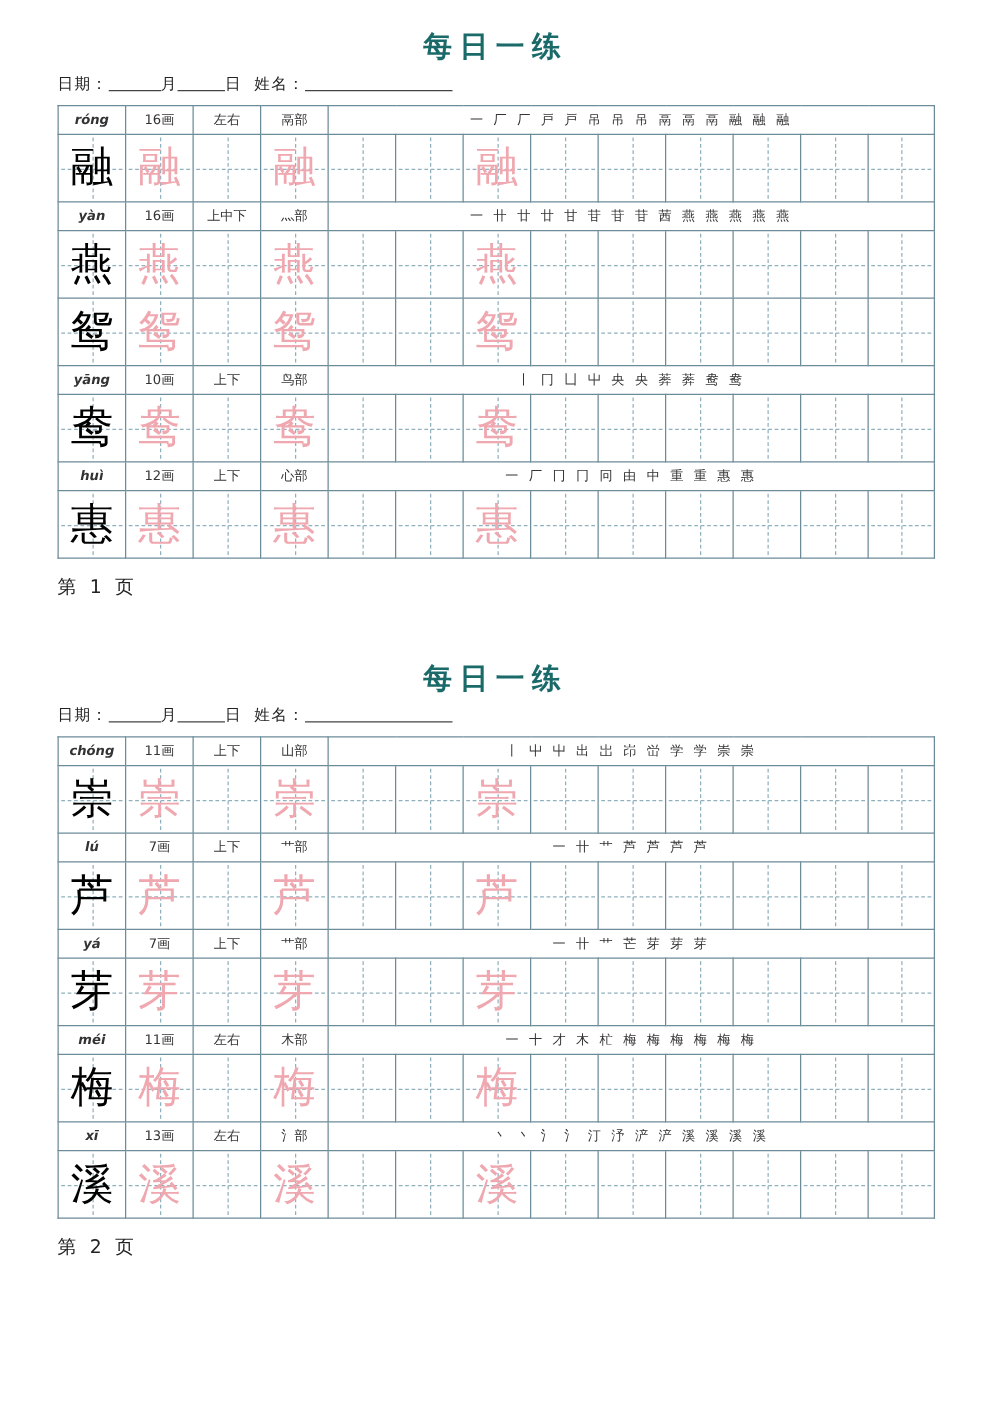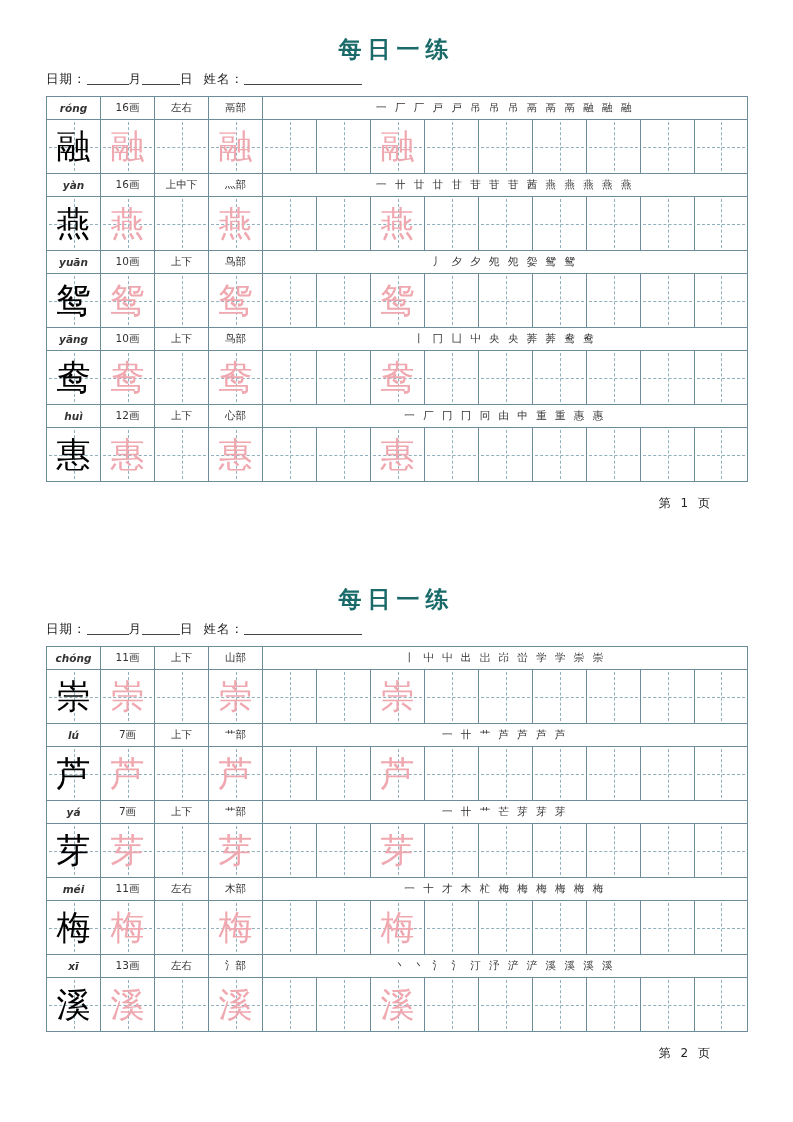--- a/index.html
+++ b/index.html
@@ -10,21 +10,21 @@
   body {
     width: 793px;
     height: 1122px;
     font-family: "Liberation Serif", serif;
     color: #1a1a1a;
     position: relative;
   }
   .page {
     width: 793px;
     box-sizing: border-box;
-    padding: 12px 46px;
+    padding: 0 46px;
   }
   .sheet-title {
     text-align: center;
     font-family: "DejaVu Sans", sans-serif;
     font-size: 23px;
     font-weight: bold;
     color: #1b6a6a;
     letter-spacing: 6px;
     padding-top: 22px;
     padding-bottom: 6px;
@@ -111,23 +111,23 @@
     position: relative;
     z-index: 2;
     font-family: "DejaVu Sans", sans-serif;
     font-size: 34px;
     line-height: 53px;
     display: block;
   }
   .glyph.black { color: #000000; }
   .glyph.pink { color: #f0a8b0; }
   .page-number {
-    text-align: right;
+    text-align: left;
     font-family: "DejaVu Sans", sans-serif;
-    font-size: 12px;
+    font-size: 15px;
     color: #222;
     padding-top: 13px;
     padding-right: 34px;
     letter-spacing: 3px;
   }
   .spacer { height: 26px; }
 </style>
 </head>
 <body>
 
@@ -332,27 +332,20 @@
             </div>
           </td>
       <td>
             <div class="cellbox">
               <span class="d-h"></span>
               <span class="d-v"></span>
             </div>
           </td>
     </tr>
 
-    <tr class="info-row">
-      <td class="pinyin">yuān</td>
-      <td class="strokecount">10画</td>
-      <td class="structure">上下</td>
-      <td class="radical">鸟部</td>
-      <td class="stroke-seq" colspan="9">丿 夕 夕 夗 夗 妴 鸳 鸳</td>
-    </tr>
     <tr class="write-row">
       <td>
             <div class="cellbox">
               <span class="d-h"></span>
               <span class="d-v"></span>
             </div>
             <span class="glyph black">鸳</span>
           </td>
       <td>
             <div class="cellbox">

